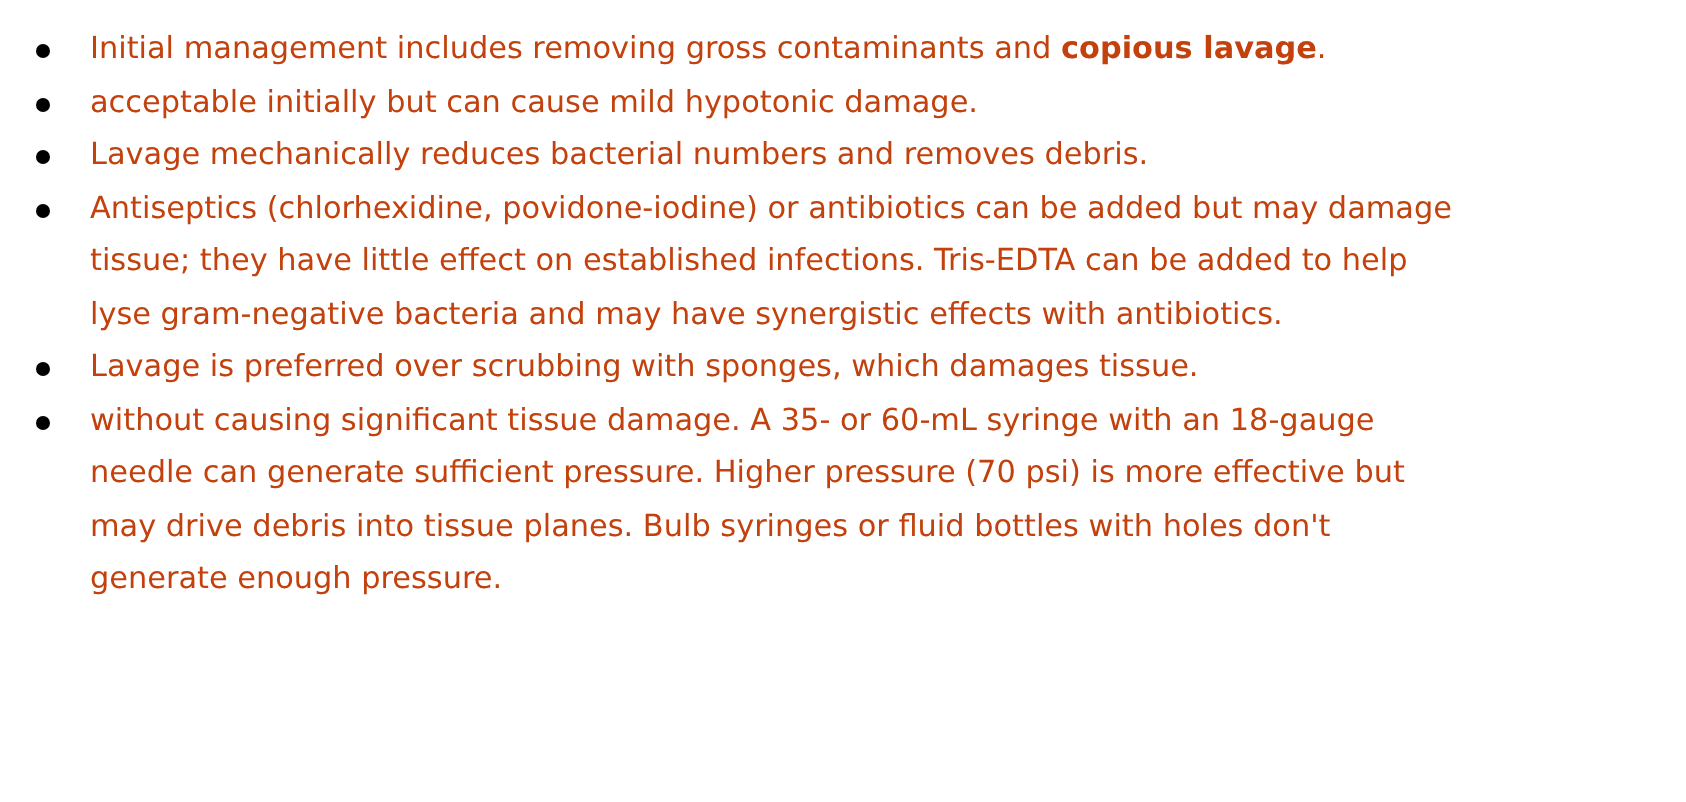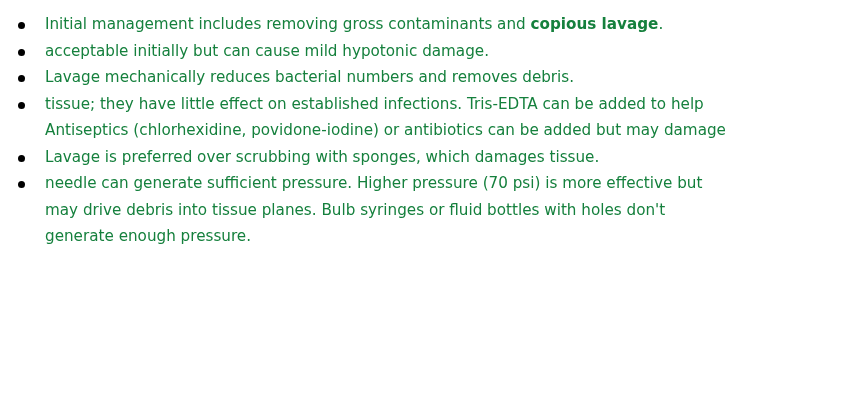--- a/index.html
+++ b/index.html
@@ -11,21 +11,21 @@
     position: relative;
     width: 843px;
     height: 401px;
     background: #ffffff;
     overflow: hidden;
     box-sizing: border-box;
     padding-top: 11px;
     font-family: "DejaVu Sans", sans-serif;
     font-size: 15.2px;
     line-height: 26.5px;
-    color: #15803d;
+    color: #c2410c;
     -webkit-font-smoothing: antialiased;
   }
   ul.bullet-list {
     list-style: none;
     margin: 0;
     padding: 0;
   }
   ul.bullet-list > li {
     position: relative;
     padding-left: 45px;
@@ -59,27 +59,29 @@
       <li>
         <span class="bullet-dot"></span>
         <div class="line"><span>acceptable initially but can cause mild hypotonic damage.</span></div>
       </li>
       <li>
         <span class="bullet-dot"></span>
         <div class="line"><span>Lavage mechanically reduces bacterial numbers and removes debris.</span></div>
       </li>
       <li>
         <span class="bullet-dot"></span>
+        <div class="line"><span>Antiseptics (chlorhexidine, povidone-iodine) or antibiotics can be added but may damage</span></div>
         <div class="line"><span>tissue; they have little effect on established infections. Tris-EDTA can be added to help</span></div>
-        <div class="line"><span>Antiseptics (chlorhexidine, povidone-iodine) or antibiotics can be added but may damage</span></div>
+        <div class="line"><span>lyse gram-negative bacteria and may have synergistic effects with antibiotics.</span></div>
       </li>
       <li>
         <span class="bullet-dot"></span>
         <div class="line"><span>Lavage is preferred over scrubbing with sponges, which damages tissue.</span></div>
       </li>
       <li>
         <span class="bullet-dot"></span>
+        <div class="line"><span>without causing significant tissue damage. A 35- or 60-mL syringe with an 18-gauge</span></div>
         <div class="line"><span>needle can generate sufficient pressure. Higher pressure (70 psi) is more effective but</span></div>
         <div class="line"><span>may drive debris into tissue planes. Bulb syringes or fluid bottles with holes don't</span></div>
         <div class="line"><span>generate enough pressure.</span></div>
       </li>
     </ul>
 </div>
 
 </body></html>

